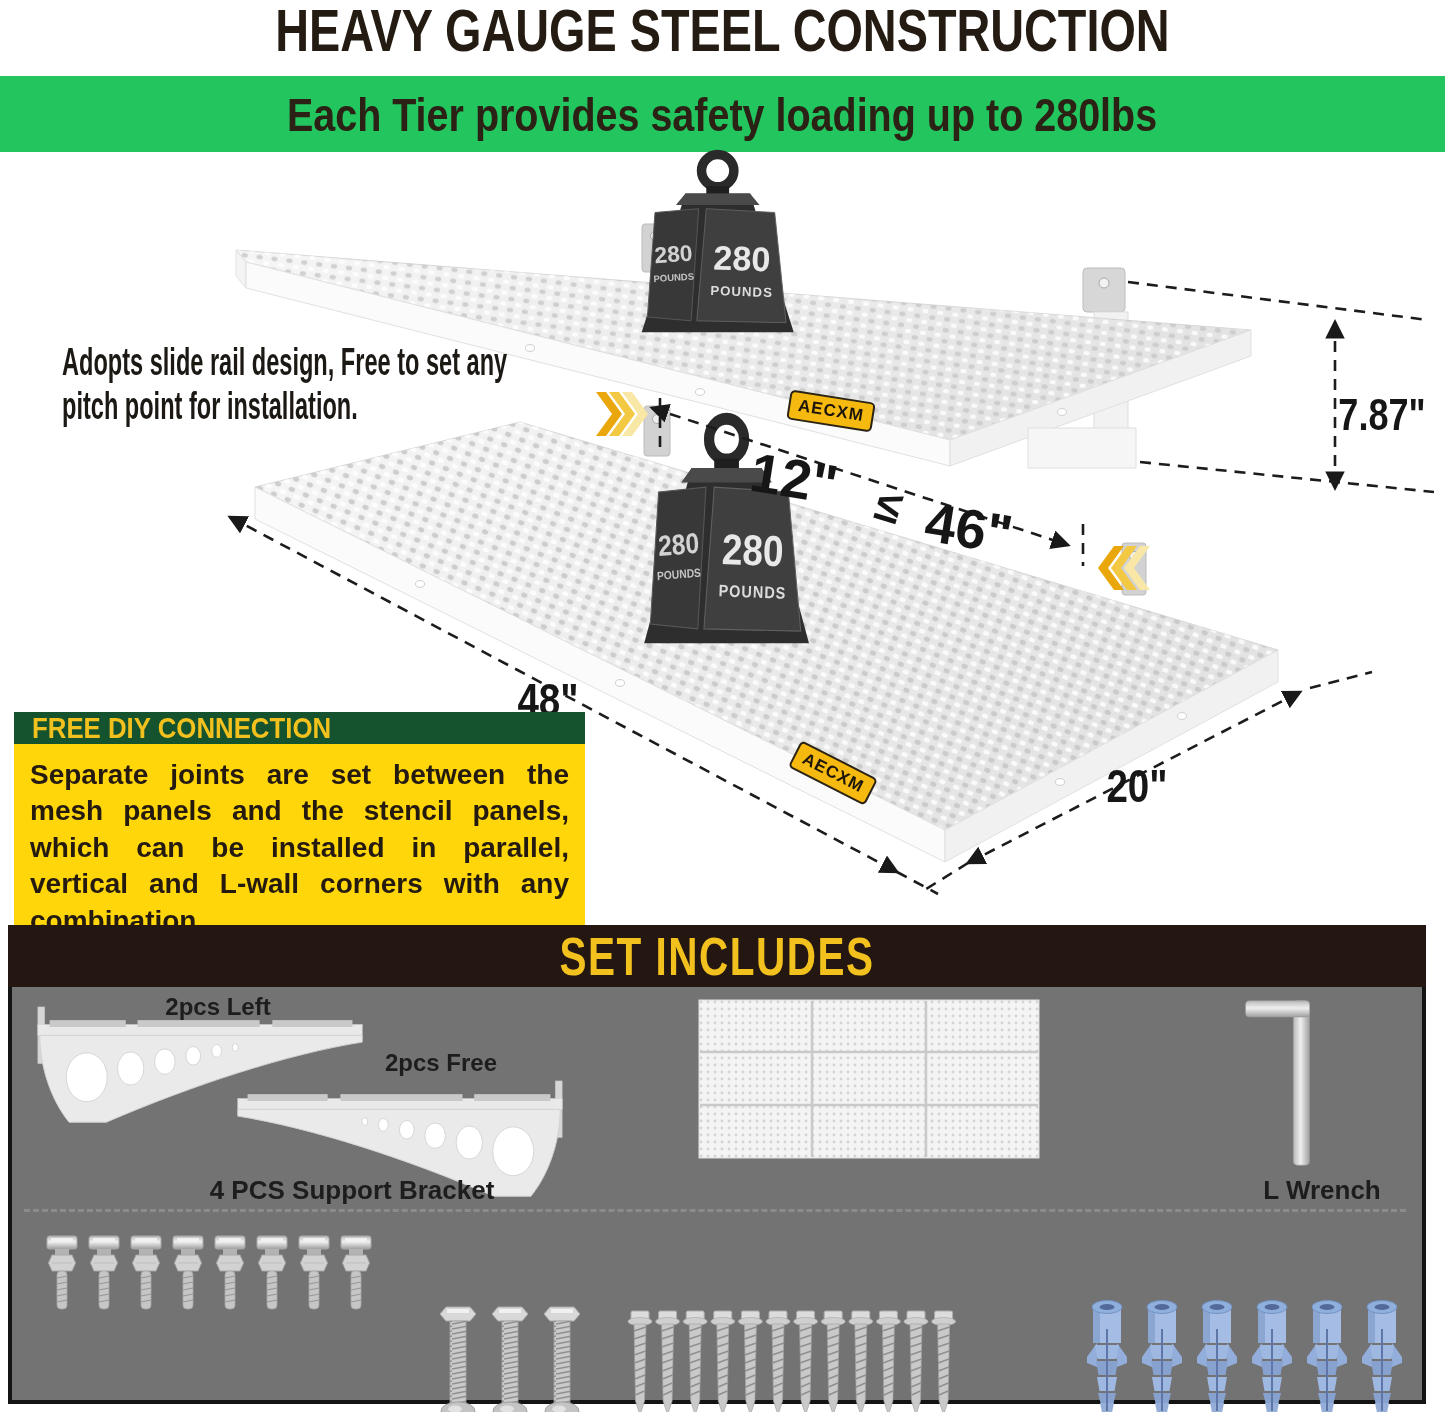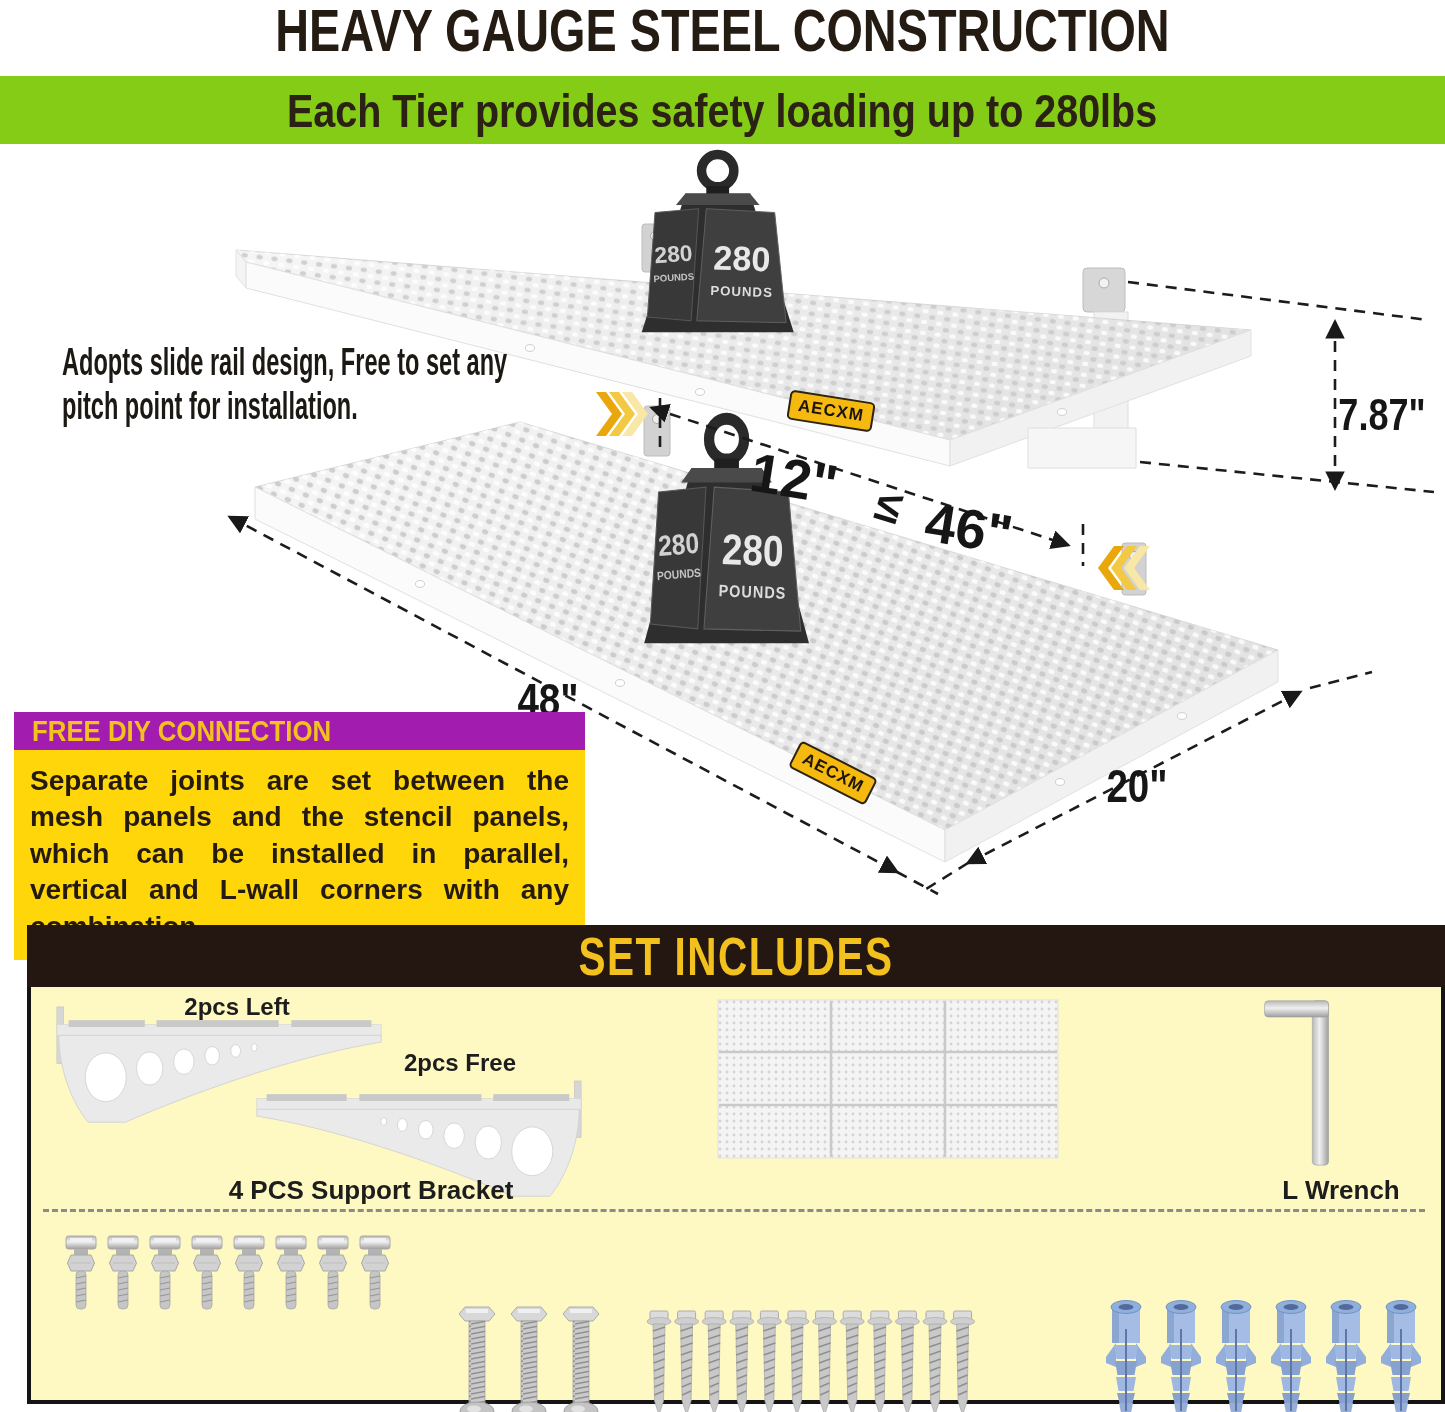--- a/index.html
+++ b/index.html
@@ -3,21 +3,21 @@
 <meta charset="utf-8">
 <style>
   html,body{margin:0;padding:0;background:#ffffff;}
   #canvas{position:relative;width:1445px;height:1412px;background:#fff;overflow:hidden;
           font-family:Liberation Sans, sans-serif;color:#221a12;}
   .cx{display:inline-block;transform-origin:center;}
   
   #page-title{position:absolute;left:0;top:-4px;width:1445px;text-align:center;
       font-size:60px;font-weight:800;letter-spacing:0;color:#241b12;white-space:nowrap;}
   #page-title span{display:inline-block;transform:scaleX(.78);transform-origin:center;}
-  #banner{position:absolute;left:0;top:76px;width:1445px;height:68px;background:#84cc16;
+  #banner{position:absolute;left:0;top:76px;width:1445px;height:76px;background:#22c55e;
       display:flex;align-items:center;justify-content:center;}
   #banner span{display:inline-block;transform:scaleX(.84);font-size:47px;font-weight:800;color:#2b2115;white-space:nowrap;}
   
   #note{position:absolute;left:62px;top:340px;width:760px;font-size:38px;line-height:1.16;
       font-weight:700;color:#1c1814;transform:scaleX(.62);transform-origin:left top;}
   .dim{position:absolute;font-weight:700;color:#161616;white-space:nowrap;}
   .dim .cx{transform:scaleX(.82);}
   #dim-length{left:548px;top:672px;font-size:47px;transform:translateX(-50%);}
   #dim-depth{left:1137px;top:758px;font-size:47px;transform:translateX(-50%);}
   #dim-height{left:1382px;top:390px;font-size:44px;transform:translateX(-50%);}
@@ -25,29 +25,29 @@
   #dim-gap .g1{display:inline-block;}
   #dim-gap .lte{display:inline-block;font-size:46px;margin:0 26px 0 42px;transform:translateY(9px) rotate(8deg);}
   #dim-gap .g2{display:inline-block;transform:translateY(22px);}
   .brand-badge{position:absolute;background:#f5b90f;border:2px solid #2b2313;border-radius:5px;
       width:82px;height:26px;display:flex;align-items:center;justify-content:center;
       font-size:17px;font-weight:800;letter-spacing:1px;color:#1d150a;}
   #badge-top{left:788px;top:396px;transform:rotate(9deg);}
   #badge-bottom{left:790px;top:758px;transform:rotate(27deg);}
   
   #diy{position:absolute;left:14px;top:712px;width:571px;z-index:3;}
-  #diy-h{background:#a21caf;height:38px;display:flex;align-items:center;padding-left:18px;}
+  #diy-h{background:#14532d;height:32px;display:flex;align-items:center;padding-left:18px;}
   #diy-h span{transform:scaleX(.86);transform-origin:left center;font-size:30px;font-weight:800;color:#f2c11e;white-space:nowrap;}
   #diy-b{background:#ffd60a;padding:13px 16px 15px 16px;font-size:28px;font-weight:700;
       color:#241a10;text-align:justify;line-height:1.3;}
   
-  #panel{position:absolute;left:27px;top:925px;width:1418px;z-index:3;}
+  #panel{position:absolute;left:8px;top:925px;width:1418px;z-index:3;}
   #panel-h{background:#241712;height:62px;display:flex;align-items:center;justify-content:center;}
   #panel-h span{transform:scaleX(.75);font-size:54px;font-weight:800;letter-spacing:2px;color:#f2c11e;white-space:nowrap;}
-  #panel-b{position:relative;background:#fef9c3;height:413px;border:4px solid #141414;border-top:none;padding-left:8px;}
+  #panel-b{position:relative;background:#737373;height:413px;border:4px solid #141414;border-top:none;padding-left:8px;}
   .abs{position:absolute;}
   .caption{position:absolute;transform:translateX(-50%);font-size:26px;font-weight:700;color:#1d1d1d;white-space:nowrap;margin-left:47px;}
   .subcap{position:absolute;transform:translateX(-50%);font-size:24px;font-weight:700;color:#1d1d1d;white-space:nowrap;}
   #row-divider{position:absolute;left:12px;top:222px;width:1382px;border-top:3px dashed #8b8b8b;}
   svg{display:block;}
   #stage-svg{position:absolute;left:0;top:0;z-index:1;}
   .olay{z-index:2;}
 </style>
 </head>
 <body>

